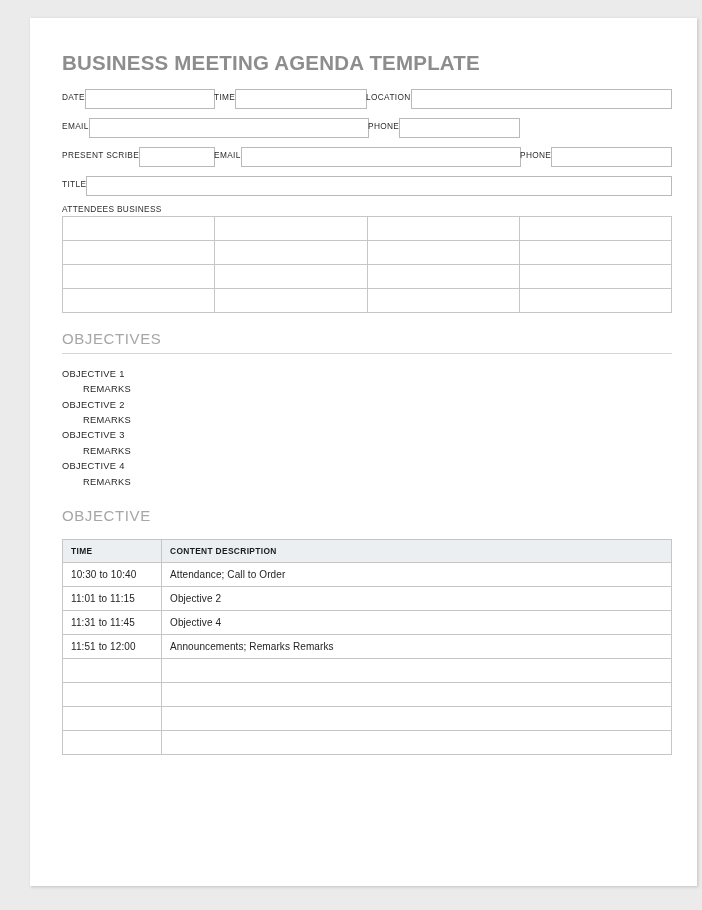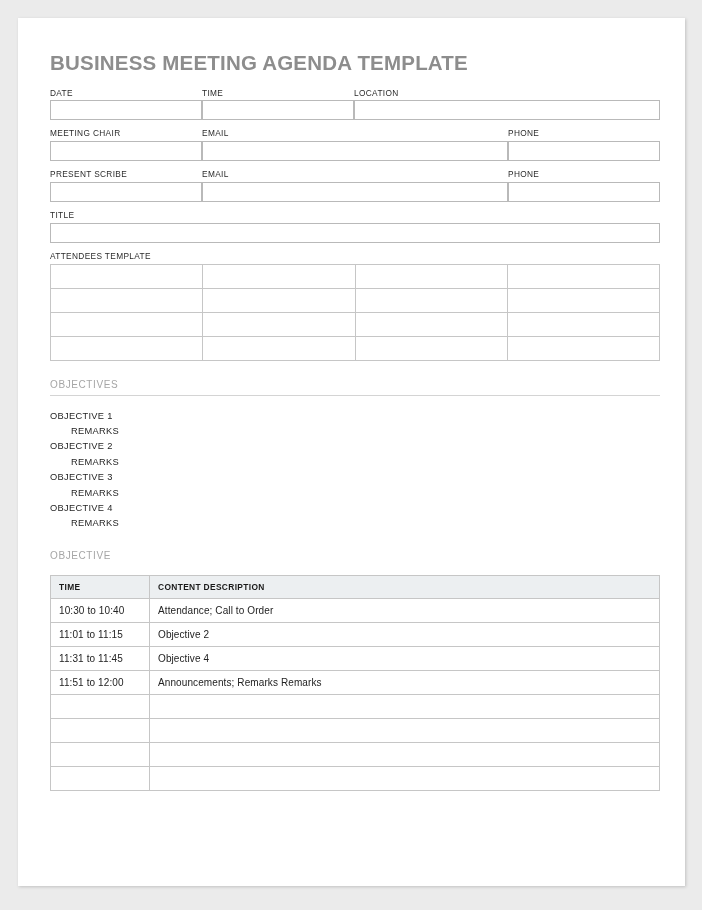--- a/index.html
+++ b/index.html
@@ -9,21 +9,21 @@
   body {
     width: 702px;
     height: 910px;
     background: #ebebeb;
     font-family: "Liberation Sans", sans-serif;
     overflow: hidden;
   }
 
   .page {
     position: absolute;
-    left: 18px;
+    left: 30px;
     top: 18px;
     width: 667px;
     height: 868px;
     background: #ffffff;
     box-shadow: 1px 1px 3px rgba(0,0,0,0.18);
     box-sizing: border-box;
   }
 
   .page-inner {
     position: absolute;
@@ -42,22 +42,22 @@
     line-height: 1.1;
   }
 
   
   .field-row {
     display: flex;
     margin-bottom: 9px;
   }
   .field-block {
     display: flex;
-    flex-direction: column;
     box-sizing: border-box;
+    align-items: center;
   }
   .field-label {
     font-size: 8.3px;
     color: #2b2b2b;
     letter-spacing: 0.35px;
     line-height: 1;
     padding-bottom: 3.5px;
     white-space: nowrap;
   }
   .field-box {
@@ -84,21 +84,21 @@
     border: 1px solid #c6c6c6;
     height: 23px;
     padding: 0;
   }
 
   
   .section {
     margin-top: 18px;
   }
   .section-heading {
-    font-size: 10px;
+    font-size: 15px;
     color: #a6a6a6;
     font-weight: normal;
     letter-spacing: 0.6px;
     margin: 0;
     padding-bottom: 5px;
     line-height: 1.1;
   }
   .section-rule {
     border-bottom: 1px solid #d4d4d4;
     width: 610px;
@@ -168,24 +168,20 @@
         <div class="field-block w-152">
           <div class="field-label">TIME</div>
           <div class="field-box w-152"></div>
         </div>
         <div class="field-block w-305">
           <div class="field-label">LOCATION</div>
           <div class="field-box w-305"></div>
         </div>
       </div>
     <div class="field-row" id="row-chair">
-        <div class="field-block w-152">
-          <div class="field-label">MEETING CHAIR</div>
-          <div class="field-box w-152"></div>
-        </div>
         <div class="field-block w-305">
           <div class="field-label">EMAIL</div>
           <div class="field-box w-305"></div>
         </div>
         <div class="field-block w-152">
           <div class="field-label">PHONE</div>
           <div class="field-box w-152"></div>
         </div>
       </div>
     <div class="field-row" id="row-scribe">
@@ -203,21 +199,21 @@
         </div>
       </div>
     <div class="field-row" id="row-title">
         <div class="field-block w-610">
           <div class="field-label">TITLE</div>
           <div class="field-box w-610"></div>
         </div>
       </div>
 
     <div class="attendees-wrap">
-      <div class="field-label">ATTENDEES TEMPLATE</div>
+      <div class="field-label">ATTENDEES BUSINESS</div>
       <table class="attendees-table">
         <tbody id="attendees-body">
             <tr>
               <td></td>
               <td></td>
               <td></td>
               <td></td>
             </tr>
             <tr>
               <td></td>

